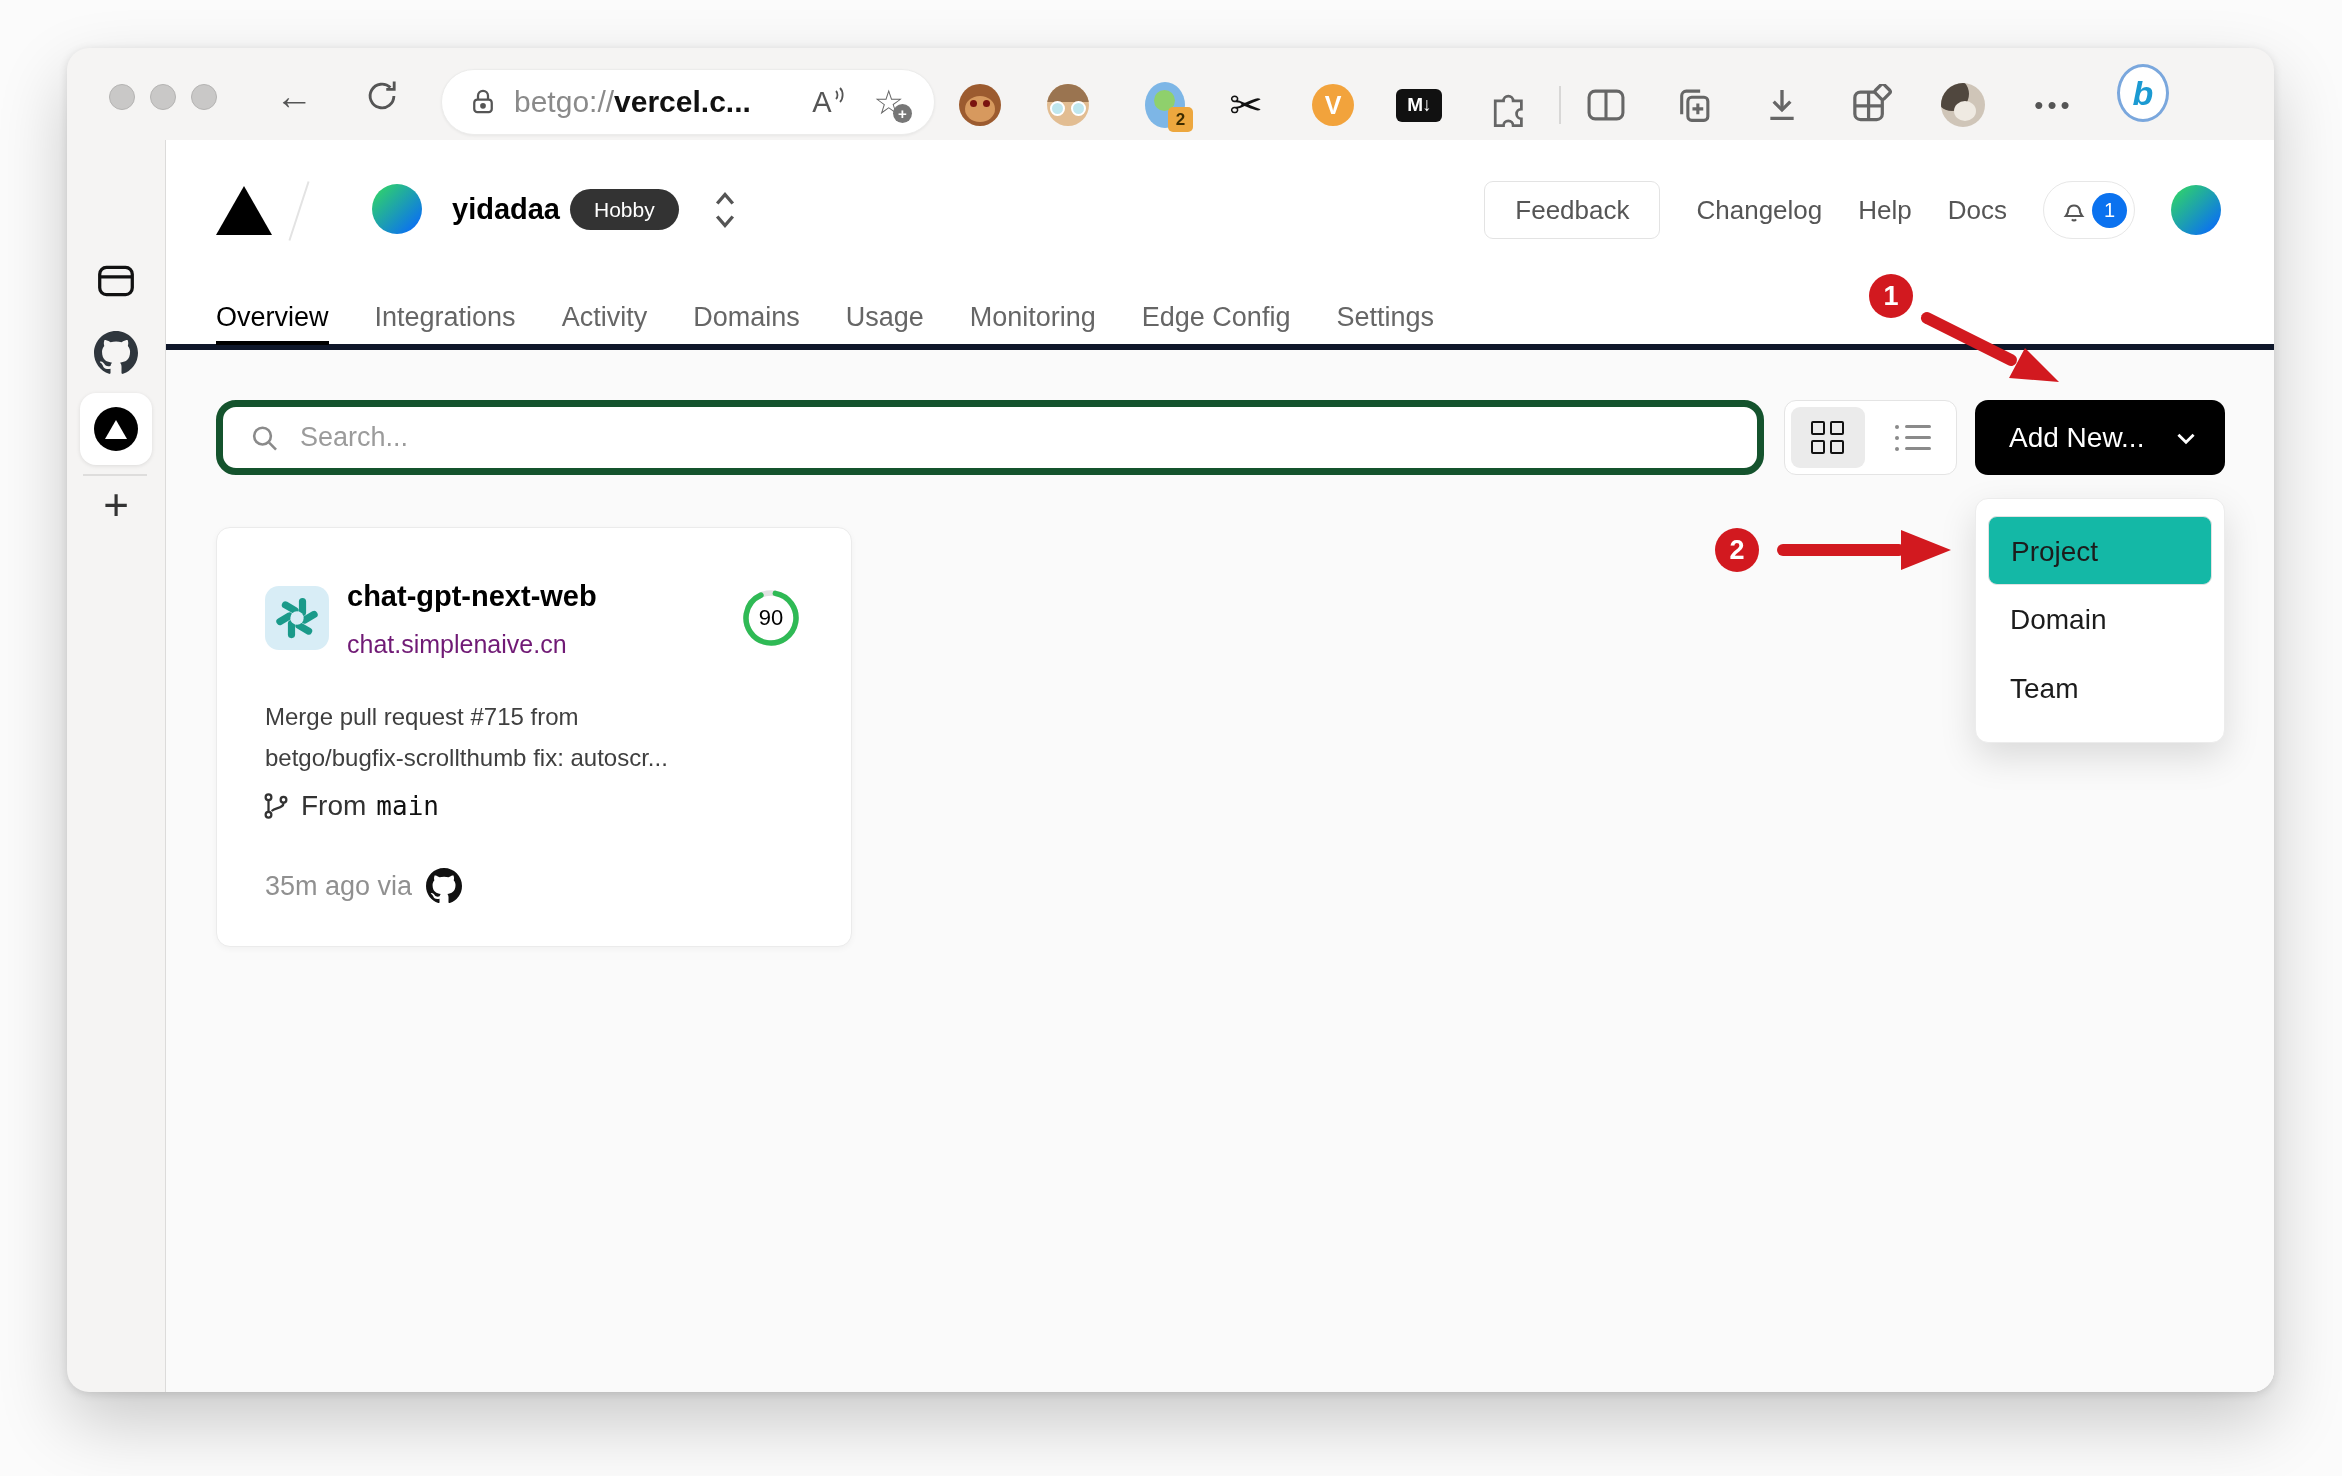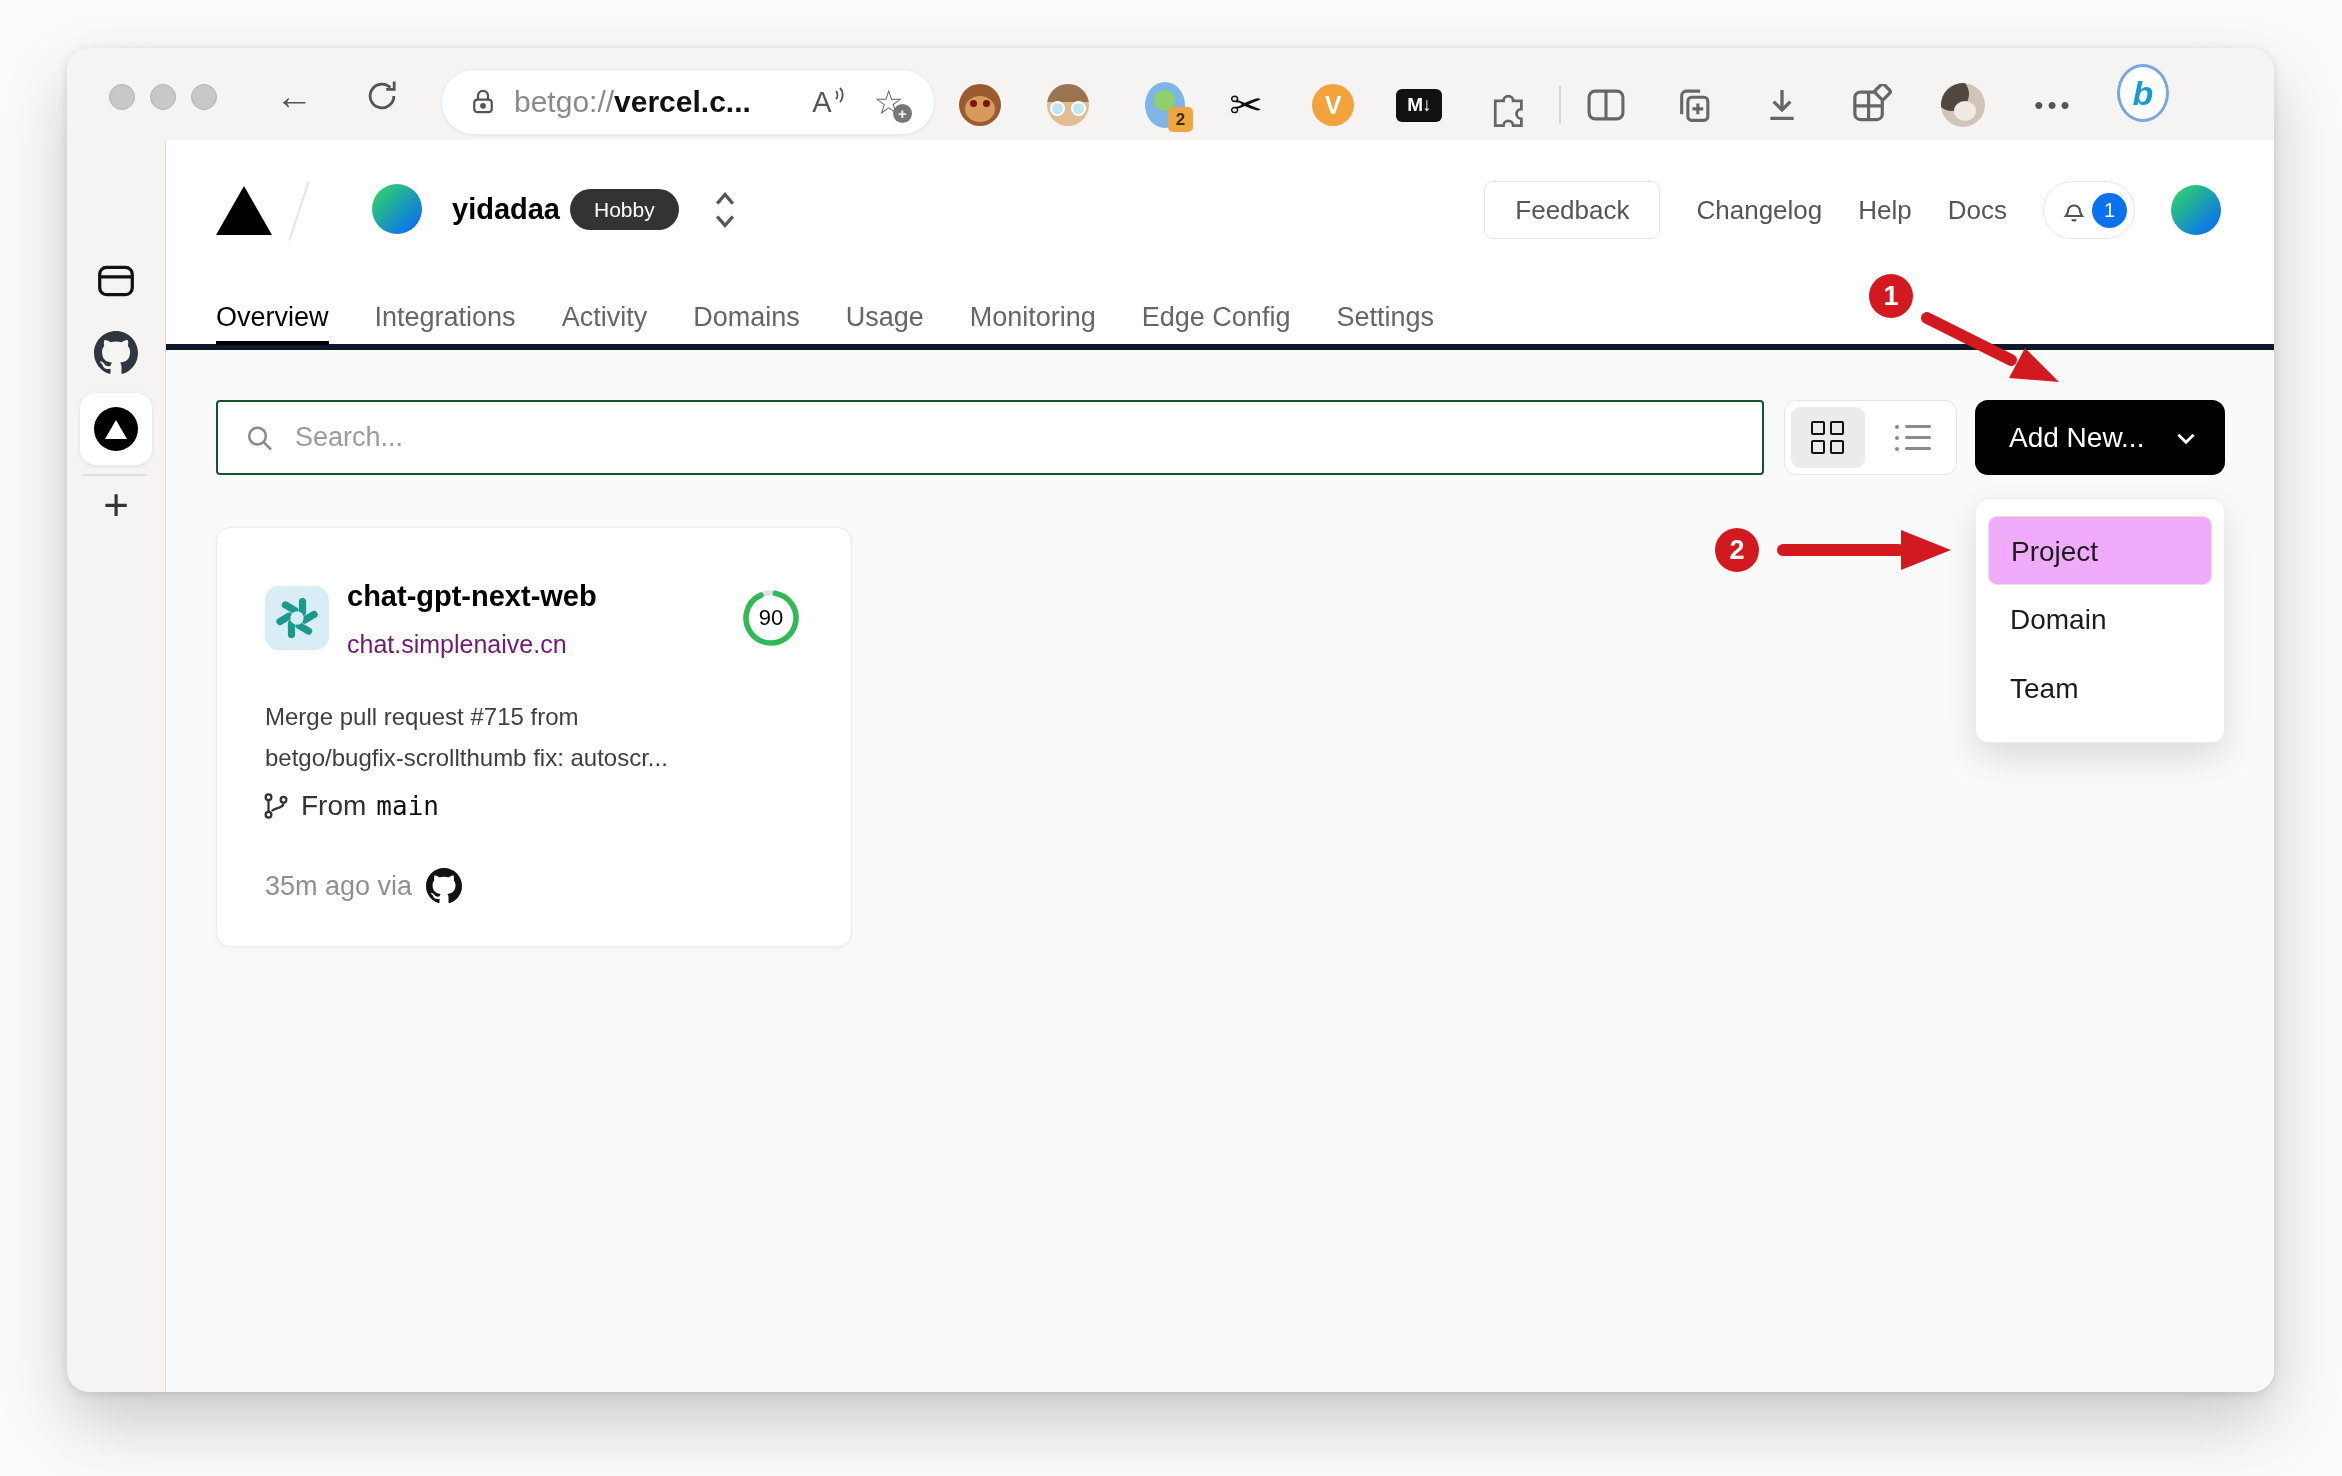--- a/index.html
+++ b/index.html
@@ -104,21 +104,21 @@
   .notifbadge { position:absolute; right:7px; top:11px; width:35px; height:35px; border-radius:50%;
         background:#0b72ef; color:#fff; font-size:20px; display:flex; align-items:center;
         justify-content:center; }
   .tabs { position:absolute; left:50px; bottom:-1px; display:flex; gap:46px; align-items:flex-end; }
   .tab { font-size:27px; color:#666; padding-bottom:8px; border-bottom:4px solid transparent;
         white-space:nowrap; }
   .tab.active { color:#000; font-weight:500; border-bottom-color:#000; }
 
   .content { position:absolute; left:0; top:210px; right:0; bottom:0; background:#fafafa; }
   .search { position:absolute; left:50px; top:50px; width:1548px; height:75px; background:#fff;
-        border:2px solid #14532d; border-radius:4px; display:flex; align-items:center;
+        border:7px solid #14532d; border-radius:20px; display:flex; align-items:center;
         padding:0 26px; gap:20px; }
   .search input { border:none; outline:none; background:transparent; font-size:27px; color:#444;
         width:100%; font-family:"Liberation Sans",sans-serif; }
   .search input::placeholder { color:#9b9b9b; }
   .toggle { position:absolute; left:1618px; top:50px; width:173px; height:75px; background:#fff;
         border:1px solid #e4e4e4; border-radius:12px; display:flex; }
   .tcell { flex:1; margin:6px; border-radius:9px; display:flex; align-items:center; justify-content:center; }
   .tcell.active { background:#ebebeb; }
   .gridglyph { display:grid; grid-template-columns:14px 14px; grid-template-rows:14px 14px; gap:5px; }
   .gridglyph div { border:2.5px solid #111; border-radius:2px; }
@@ -129,21 +129,21 @@
   .addnew { position:absolute; left:1809px; top:50px; width:250px; height:75px; background:#000;
         border-radius:13px; color:#fff; display:flex; align-items:center; }
   .addnew .lbl { margin-left:34px; font-size:28px; font-weight:500; }
   .addnew svg { margin-left:auto; margin-right:26px; }
 
   .dropdown { position:absolute; left:1809px; top:148px; width:250px; height:245px; background:#fff;
         border:1px solid #ececec; border-radius:13px; box-shadow:0 14px 36px rgba(0,0,0,.13);
         padding:17px 12px; z-index:5; }
   .dditem { height:69px; line-height:69px; padding-left:22px; font-size:28px; color:#1c1c1c;
         border-radius:9px; }
-  .dditem.hl { background:#f0abfc; border:1px solid #e2e2e2; }
+  .dditem.hl { background:#14b8a6; border:1px solid #e2e2e2; }
 
   .card { position:absolute; left:50px; top:177px; width:636px; height:420px; background:#fff;
         border:1px solid #ebebeb; border-radius:14px; box-shadow:0 2px 6px rgba(0,0,0,.04); }
   .tile { position:absolute; left:48px; top:58px; width:64px; height:64px; border-radius:14px;
         background:#d8edf6; display:flex; align-items:center; justify-content:center; }
   .cname { position:absolute; left:130px; top:52px; font-size:29px; font-weight:700; color:#000;
         white-space:nowrap; }
   .cdomain { position:absolute; left:130px; top:102px; font-size:25px; color:#701a75; }
   .ring { position:absolute; left:524px; top:60px; width:60px; height:60px; }
   .ring .num { position:absolute; left:0; top:0; width:60px; height:60px; display:flex;

